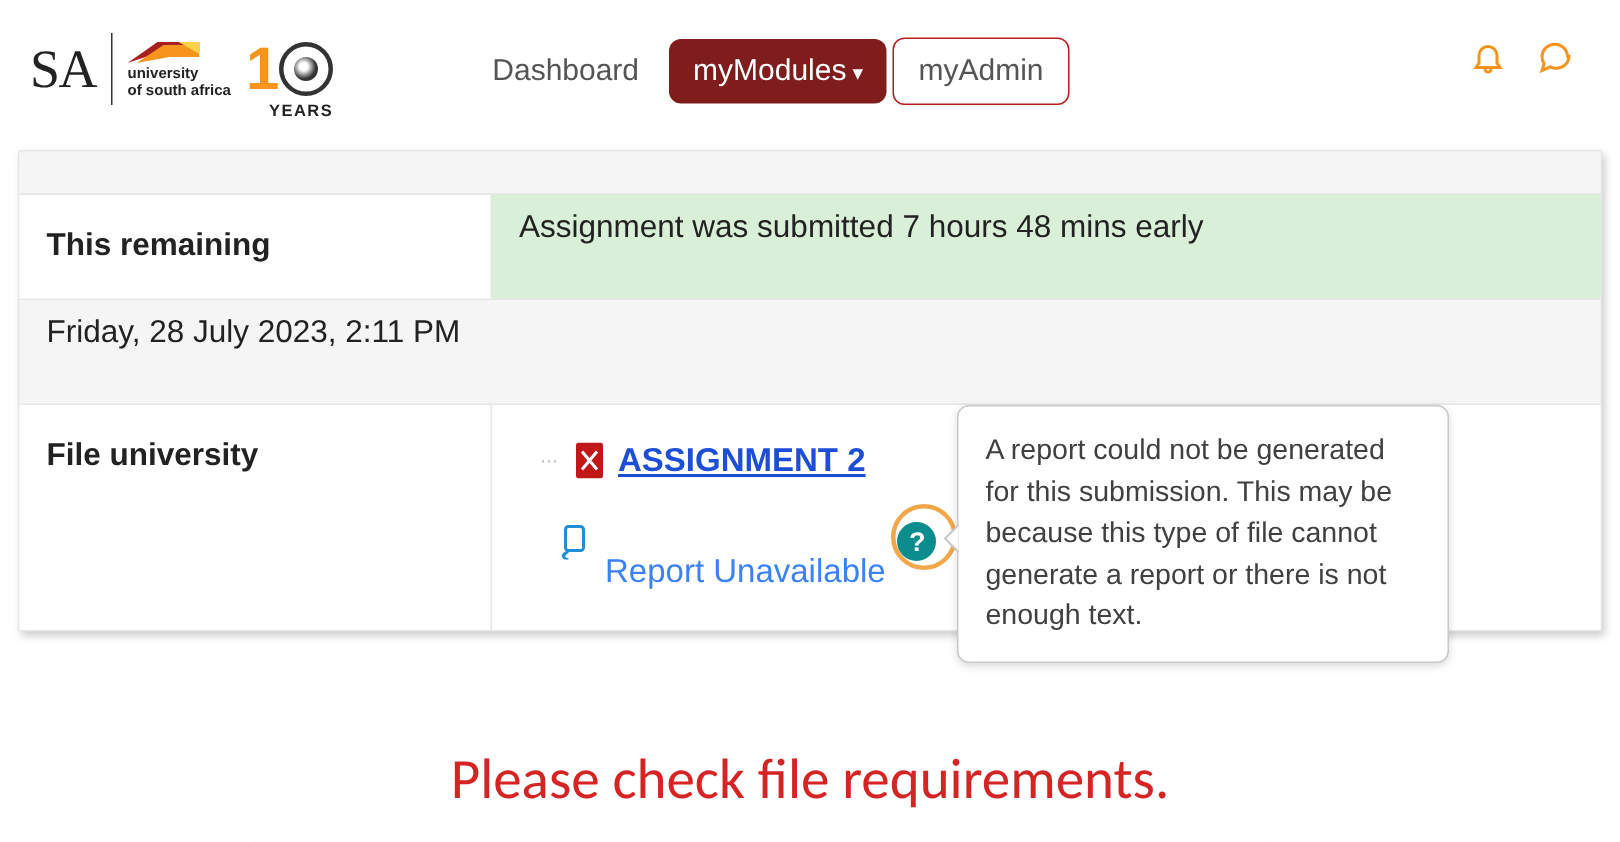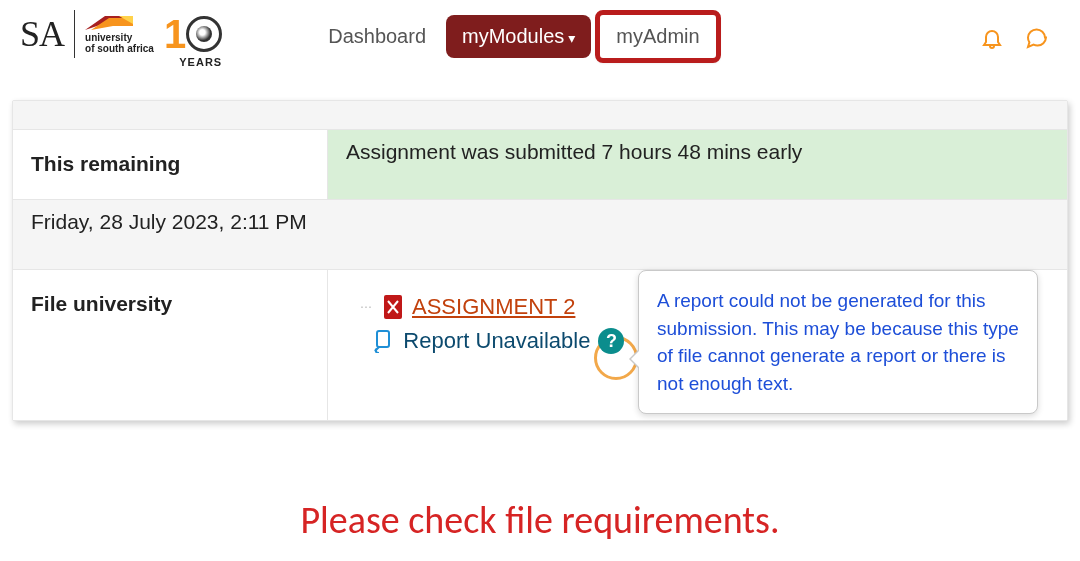--- a/index.html
+++ b/index.html
@@ -6,21 +6,21 @@
   body {
     font-family: Arial, Helvetica, sans-serif;
     background: #ffffff;
     width: 1080px;
     height: 561px;
     position: relative;
     overflow: hidden;
   }
   .header {
     display: flex;
-    align-items: flex-start;
+    align-items: flex-end;
     padding: 10px 20px;
     height: 80px;
     background: #fff;
   }
   .logo-block {
     display: flex;
     align-items: center;
     gap: 10px;
     margin-right: 60px;
   }
@@ -97,21 +97,21 @@
     padding: 10px 16px;
     cursor: pointer;
     border-radius: 8px;
   }
   .nav-link.active {
     background: #7f1d1d;
     color: #fff;
     font-weight: 500;
   }
   .nav-link.box {
-    border: 5px solid #b91c1c;
+    border: 1px solid #b91c1c;
     background: #fff;
     box-shadow: 0 1px 2px rgba(0,0,0,0.05);
   }
   .chev {
     display: inline-block;
     margin-left: 4px;
     font-size: 14px;
   }
   .header-icons {
     position: absolute;
@@ -169,33 +169,35 @@
     color: #bbb;
     font-size: 12px;
     margin-right: 2px;
   }
   .pdf-icon {
     width: 22px;
     height: 24px;
     display: inline-block;
   }
   .file-link {
-    color: #c2410c;
+    color: #1d4ed8;
     text-decoration: underline;
     font-size: 22px;
     cursor: pointer;
+    font-weight: bold;
   }
   .report-icon {
     width: 22px;
     height: 24px;
     display: inline-block;
   }
   .report-text {
     font-size: 22px;
-    color: #0c4a6e;
+    color: #3b82f6;
+    margin-top: 40px;
   }
   .help-circle {
     width: 26px;
     height: 26px;
     border-radius: 50%;
     background: #0b8d8d;
     color: #fff;
     font-weight: bold;
     display: flex;
     align-items: center;
@@ -213,27 +215,27 @@
     height: 44px;
     border: 3px solid #f2a84a;
     border-radius: 50%;
     z-index: 1;
     pointer-events: none;
   }
   .tooltip {
     position: absolute;
     left: 310px;
     top: 0px;
-    width: 400px;
+    width: 328px;
     background: #fff;
     border: 1px solid #c9c9c9;
     border-radius: 8px;
     padding: 16px 18px;
     font-size: 19px;
-    color: #1d4ed8;
+    color: #404040;
     line-height: 1.45;
     box-shadow: 0 2px 6px rgba(0,0,0,0.15);
     z-index: 3;
   }
   .tooltip::before {
     content: "";
     position: absolute;
     left: -10px;
     top: 78px;
     width: 0; height: 0;

